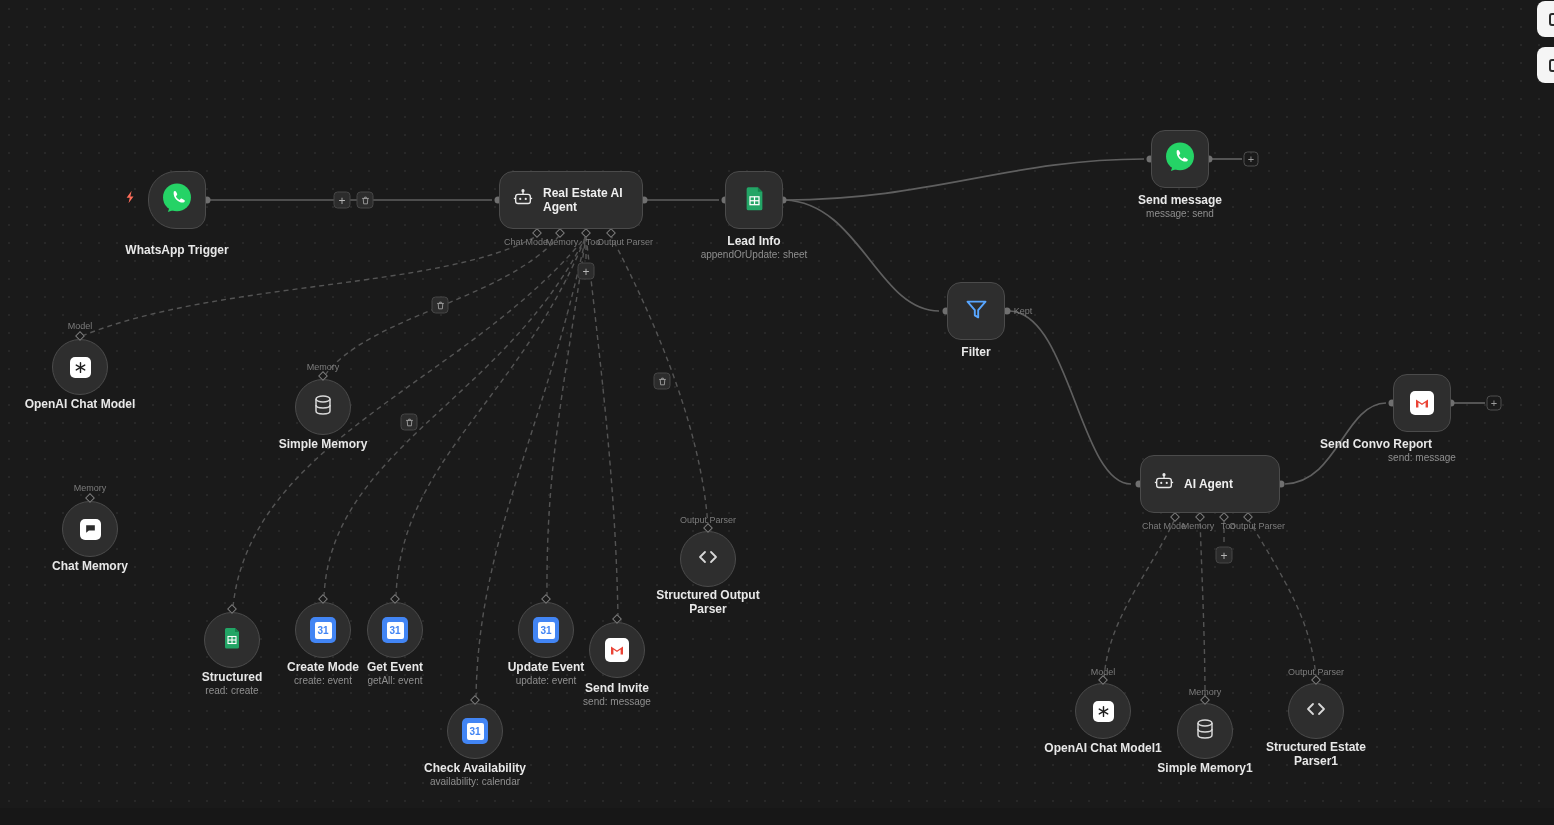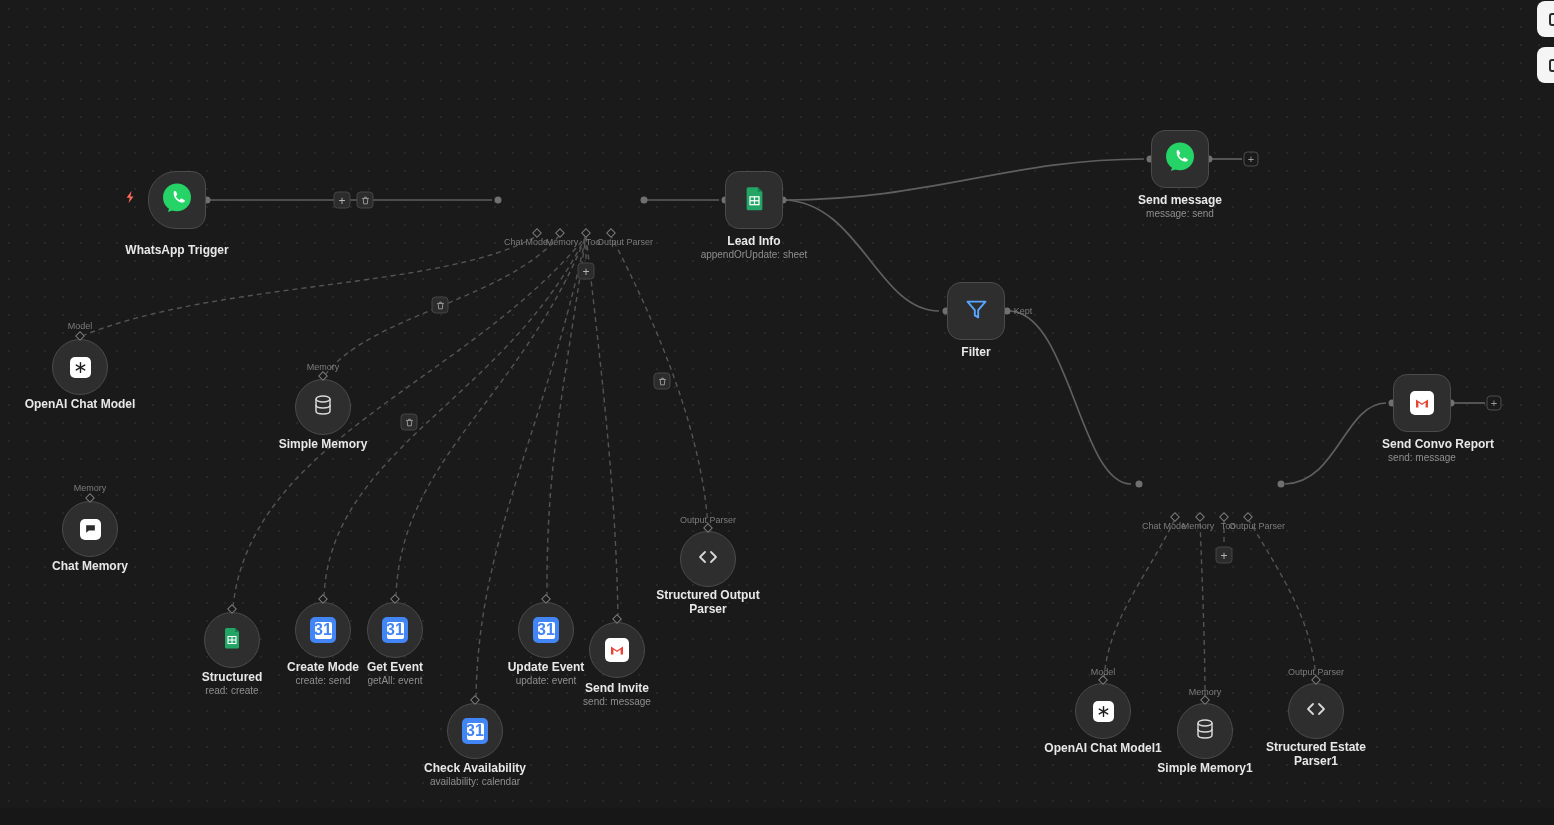--- a/index.html
+++ b/index.html
@@ -31,21 +31,21 @@
   .diamond{position:absolute;width:7px;height:7px;border:1px solid #7b7b7b;background:#1a1a1a;transform:translate(-50%,-50%) rotate(45deg);}
   .pdot{position:absolute;width:7px;height:7px;border-radius:50%;background:#707070;transform:translate(-50%,-50%);}
   .wbtn{
     position:absolute;width:17px;height:17px;background:#2c2c2c;border:1px solid #464646;border-radius:4px;
     color:#b5b5b5;display:flex;align-items:center;justify-content:center;font-size:12px;line-height:1;
     transform:translate(-50%,-50%);
   }
   .wbtn.small{width:15px;height:15px;font-size:11px;background:transparent;border-color:#4f4f4f;color:#9a9a9a;}
   .badge{display:flex;align-items:center;justify-content:center;background:#fff;border-radius:5px;width:21px;height:21px;}
   .cal-icon{width:26px;height:26px;background:#4285f4;border-radius:5px;display:flex;align-items:center;justify-content:center;}
-  .cal-inner{width:17px;height:17px;background:#fff;border-radius:2px;color:#4285f4;font-size:16px;font-weight:700;display:flex;align-items:center;justify-content:center;}
+  .cal-inner{width:17px;height:17px;background:#fff;border-radius:2px;color:#4285f4;font-size:10px;font-weight:700;display:flex;align-items:center;justify-content:center;}
   .gmail{width:24px;height:24px;background:#fff;border-radius:5px;display:flex;align-items:center;justify-content:center;}
   .bolt{position:absolute;transform:translate(-50%,-50%);}
   .panelbtn{
     position:absolute;width:36px;height:36px;background:#f5f5f5;border-radius:8px;
     display:flex;align-items:center;justify-content:center;
   }
   .panelbtn i{display:block;width:13px;height:13px;border:2px solid #2b2b2b;border-radius:3px;}
   .bottomband{position:absolute;left:0;top:808px;width:1554px;height:17px;background:#171717;}
 </style>
 </head>
@@ -164,20 +164,34 @@
     <span>
       <svg viewBox="0 0 28 28" width="34" height="34">
         <circle cx="14" cy="13.5" r="11.5" fill="#25D366"></circle>
         <path d="M6.5 25.5 l1.6-4.6 3.2 3 z" fill="#25D366"></path>
         <path d="M11.3 8.9c.3-.7 1.4-.9 1.8-.2l1 1.9c.2.4.1.9-.2 1.2l-.8.8c.6 1.3 1.7 2.4 3 3l.8-.8c.3-.3.8-.4 1.2-.2l1.9 1c.7.4.5 1.5-.2 1.8-1.1.4-2.4.3-3.6-.2-2-.9-3.6-2.5-4.5-4.5-.5-1.2-.6-2.5-.4-3.8z" fill="#fff"></path>
       </svg>
     </span>
   </div>
   <div class="nlabel" style="left:177px;top:243px">WhatsApp Trigger</div>
 
+  <div class="node wide" style="left:499px;top:171px;width:144px">
+    <span>
+      <svg viewBox="0 0 24 24" width="22" height="22" fill="none" stroke="#e8e8e8" stroke-width="1.5">
+        <rect x="4" y="8" width="16" height="10" rx="2.5"></rect>
+        <line x1="12" y1="8" x2="12" y2="5"></line>
+          <circle cx="12" cy="4" r="1" fill="#e8e8e8"></circle>
+        <circle cx="9" cy="13" r="1.2" fill="#e8e8e8" stroke="none"></circle>
+          <circle cx="15" cy="13" r="1.2" fill="#e8e8e8" stroke="none"></circle>
+        <line x1="4" y1="12.5" x2="2" y2="12.5"></line>
+          <line x1="20" y1="12.5" x2="22" y2="12.5"></line>
+      </svg>
+    </span>
+    <span class="agent-text">Real Estate AI Agent</span>
+  </div>
   <div class="plabel" style="left:526px;top:237px">Chat Mode</div>
   <div class="plabel" style="left:562px;top:237px">Memory</div>
   <div class="plabel" style="left:593px;top:237px">Too</div>
   <div class="plabel" style="left:625px;top:237px">Output Parser</div>
 
   <div class="node sq" style="left:725px;top:171px">
     <span>
       <svg viewBox="0 0 24 24" width="27" height="27">
         <path d="M6 2h9l4 4v15a1.5 1.5 0 0 1-1.5 1.5h-11A1.5 1.5 0 0 1 5 21V3.5A1.5 1.5 0 0 1 6.5 2z" fill="#23A566"></path>
         <path d="M15 2v4h4z" fill="#13834c"></path>
@@ -207,33 +221,47 @@
   <div class="node sq" style="left:947px;top:282px">
     <span>
       <svg viewBox="0 0 24 24" width="27" height="27" fill="none" stroke="#58a6ff" stroke-width="1.7" stroke-linejoin="round">
         <path d="M4 5 h16 l-6.5 7.5 V19 l-3-1.8 v-4.7 z"></path>
       </svg>
     </span>
   </div>
   <div class="nlabel" style="left:976px;top:345px">Filter</div>
   <div class="plabel" style="left:1023px;top:306px">Kept</div>
 
+  <div class="node wide" style="left:1140px;top:455px;width:140px">
+    <span>
+      <svg viewBox="0 0 24 24" width="22" height="22" fill="none" stroke="#e8e8e8" stroke-width="1.5">
+        <rect x="4" y="8" width="16" height="10" rx="2.5"></rect>
+        <line x1="12" y1="8" x2="12" y2="5"></line>
+          <circle cx="12" cy="4" r="1" fill="#e8e8e8"></circle>
+        <circle cx="9" cy="13" r="1.2" fill="#e8e8e8" stroke="none"></circle>
+          <circle cx="15" cy="13" r="1.2" fill="#e8e8e8" stroke="none"></circle>
+        <line x1="4" y1="12.5" x2="2" y2="12.5"></line>
+          <line x1="20" y1="12.5" x2="22" y2="12.5"></line>
+      </svg>
+    </span>
+    <span class="agent-text" style="width:auto">AI Agent</span>
+  </div>
   <div class="plabel" style="left:1164px;top:521px">Chat Mode</div>
   <div class="plabel" style="left:1198px;top:521px">Memory</div>
   <div class="plabel" style="left:1228px;top:521px">Too</div>
   <div class="plabel" style="left:1257px;top:521px">Output Parser</div>
 
   <div class="node sq" style="left:1393px;top:374px">
     <span class="gmail">
       <svg viewBox="0 0 24 24" width="18" height="18">
           <path d="M4 7.2 V18 h3.2 v-6.8 L12 14.6 l4.8-3.4 V18 H20 V7.2 L12 12.8 z" fill="#EA4335"></path>
         </svg>
     </span>
   </div>
-  <div class="nlabel" style="left:1438px;top:437px">Send Convo Report</div>
+  <div class="nlabel" style="left:1376px;top:437px">Send Convo Report</div>
   <div class="nsub" style="left:1422px;top:452px">send: message</div>
 
   <div class="node round" style="left:52px;top:339px">
     <span class="badge">
       <svg viewBox="0 0 24 24" width="13" height="13">
           <g stroke="#1e1e1e" stroke-width="2.6" stroke-linecap="round">
             <line x1="12" y1="3" x2="12" y2="21"></line>
             <line x1="4.2" y1="7.5" x2="19.8" y2="16.5"></line>
             <line x1="19.8" y1="7.5" x2="4.2" y2="16.5"></line>
           </g>
@@ -285,21 +313,21 @@
   <div class="nlabel" style="left:232px;top:670px">Structured</div>
   <div class="nsub" style="left:232px;top:685px">read: create</div>
 
   <div class="node round" style="left:295px;top:602px">
     <span class="cal-icon">
         <span class="cal-inner">31</span>
       </span>
   </div>
   <div class="diamond" style="left:323px;top:599px"></div>
   <div class="nlabel" style="left:323px;top:660px">Create Mode</div>
-  <div class="nsub" style="left:323px;top:675px">create: send</div>
+  <div class="nsub" style="left:323px;top:675px">create: event</div>
 
   <div class="node round" style="left:367px;top:602px">
     <span class="cal-icon">
         <span class="cal-inner">31</span>
       </span>
   </div>
   <div class="diamond" style="left:395px;top:599px"></div>
   <div class="nlabel" style="left:395px;top:660px">Get Event</div>
   <div class="nsub" style="left:395px;top:675px">getAll: event</div>
 

